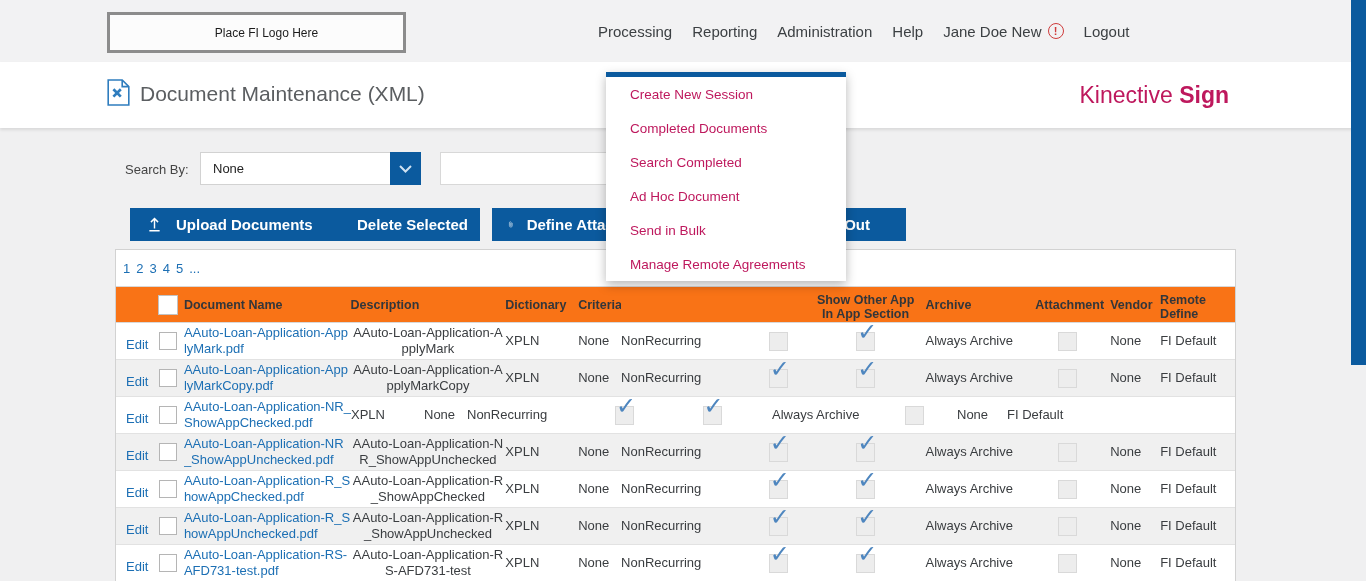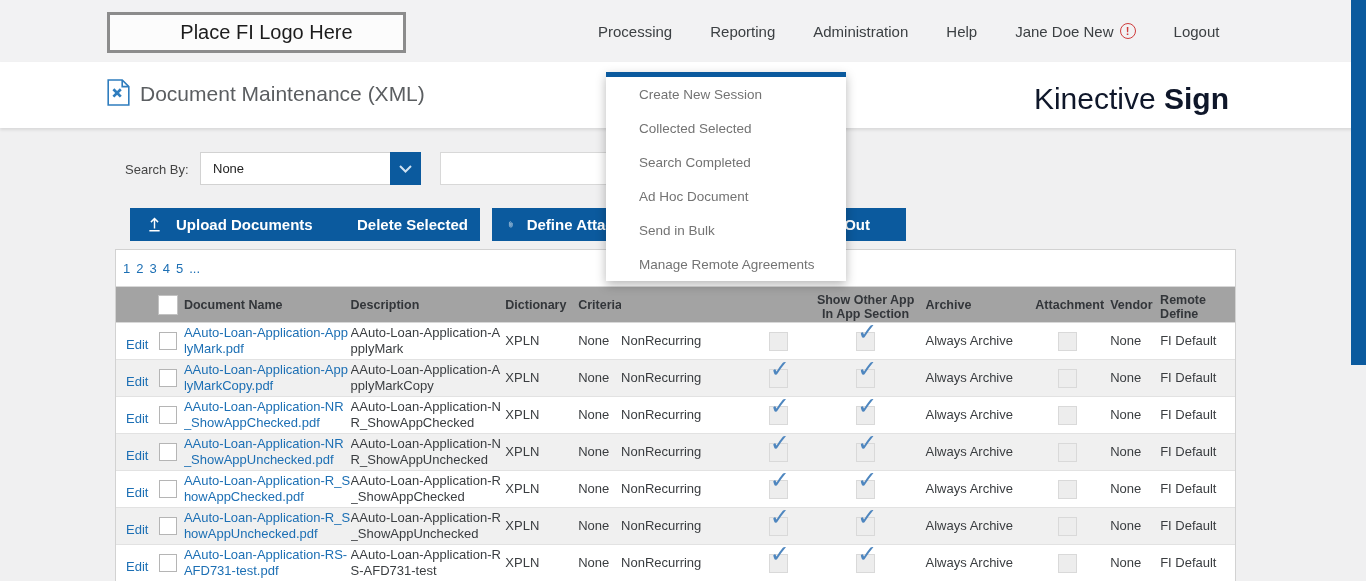--- a/index.html
+++ b/index.html
@@ -3,32 +3,32 @@
 <meta charset="utf-8">
 <style>
   * { margin:0; padding:0; box-sizing:border-box; }
   html,body { width:1366px; height:581px; overflow:hidden;
     font-family:"Liberation Sans", sans-serif; background:#f0f0f1; }
 
   
   .topbar { position:absolute; left:0; top:0; width:1366px; height:62px; background:#f2f2f3; }
   .logo-box { position:absolute; left:107px; top:12px; width:299px; height:41px;
     background:#fcfcfc; border:3px solid #8c8c8c; display:flex; align-items:center; justify-content:center;
-    font-size:20px; color:#1c1c1c;padding-left:20px; }
-  .nav { position:absolute; left:598px; top:0; height:62px; display:flex; align-items:center; gap:38px; }
+    font-size:12px; color:#1c1c1c;padding-left:20px; }
+  .nav { position:absolute; left:598px; top:0; height:62px; display:flex; align-items:center; gap:20px; }
   .nav-item { font-size:15px; color:#3c4043; cursor:pointer; display:flex; align-items:center; gap:6px; white-space:nowrap; }
   .warn { width:16px; height:16px; border:1.6px solid #cf3b3b; border-radius:50%;
     color:#cf3b3b; font-size:11px; font-weight:bold; display:inline-flex; align-items:center; justify-content:center; }
 
   
   .titlebar { position:absolute; left:0; top:62px; width:1364px; height:66px; background:#ffffff;
     box-shadow:0 2px 3px rgba(0,0,0,.10); }
   .doc-icon { position:absolute; left:107px; top:17px; }
   .page-title { position:absolute; left:140px; top:20px; font-size:21px; color:#5b5e61; }
-  .brand { position:absolute; right:135px; top:20px; font-size:30px; color:#0f172a; white-space:nowrap; }
+  .brand { position:absolute; right:135px; top:20px; font-size:23px; color:#be185d; white-space:nowrap; }
   .brand b { font-weight:bold; }
 
   
   .search-label { position:absolute; left:125px; top:162px; font-size:13px; color:#454545; }
   .select { position:absolute; left:200px; top:152px; width:190px; height:33px; background:#fff;
     border:1px solid #d2d2d2; border-right:none; display:flex; align-items:center; padding-left:12px;
     font-size:13px; color:#222; }
   .select-btn { position:absolute; left:390px; top:152px; width:31px; height:33px; background:#0b5a9e;
     display:flex; align-items:center; justify-content:center; cursor:pointer; }
   .search-input { position:absolute; left:440px; top:152px; width:300px; height:33px; background:#fff;
@@ -42,29 +42,29 @@
   .btn-upload { left:130px; width:209px; }
   .btn-delete { left:330px; width:150px; }
   .btn-define { left:492px; width:190px; }
   .btn-checkout { left:780px; width:126px; }
 
   
   .tablebox { position:absolute; left:115px; top:249px; width:1121px; height:332px;
     background:#fff; border:1px solid #d2d2d2; border-bottom:none; }
   .pager { height:36px; display:flex; align-items:center; gap:6px; padding-left:7px; font-size:13px; }
   .pager a { color:#1c6fb4; cursor:pointer; text-decoration:none; }
-  .thead { height:37px; background:#a3a3a3; border-top:1px solid #d8d8d8; border-bottom:1px solid #d8d8d8;
+  .thead { height:37px; background:#f97316; border-top:1px solid #d8d8d8; border-bottom:1px solid #d8d8d8;
     display:flex; font-size:12.5px; font-weight:bold; color:#33363a; }
   .trow { height:37px; display:flex; font-size:13px; color:#3a3d40; border-bottom:1px solid #e2e2e2; }
   .trow.alt { background:#f0f0f0; }
   .c { display:flex; align-items:center; overflow:hidden; line-height:16px; }
   .c.edit   { width:36px;  padding-left:10px;margin-top:8px; }
   .c.chk    { width:32px;  justify-content:center; }
   .c.name   { width:167px; word-break:break-all; }
-  .c.desc   { width:155px; word-break:break-all; }
+  .c.desc   { width:155px; word-break:break-all;text-align:center; }
   .c.dict   { width:73px; }
   .c.crit   { width:43px; }
   .c.recur  { width:120px; }
   .c.cc1    { width:75px;  justify-content:center; }
   .c.cc2    { width:100px; justify-content:center; }
   .c.arch   { width:110px; padding-left:10px;text-align:right; }
   .c.attach { width:85px;  justify-content:center; }
   .c.vendor { width:50px; }
   .c.remote { width:75px; }
   .thead .c.attach { justify-content:flex-start; padding-left:10px; }
@@ -76,21 +76,21 @@
   .box.sel  { width:18px; height:18px; background:#fff; border:1px solid #b5b5b5; cursor:pointer; }
   .box.selh { width:20px; height:20px; background:#fff; border:1px solid #c2c2c2; cursor:pointer; }
   .box.gray { width:19px; height:19px; background:#ededed; border:1px solid #d9d9d9; cursor:pointer; }
   .tick { position:absolute; left:0px; top:-9px; font-style:normal; font-size:24px; color:#4e86bf; }
 
   
   .menu { position:absolute; left:606px; top:72px; width:240px; background:#fff;
     box-shadow:0 4px 10px rgba(0,0,0,.28); z-index:50; }
   .menu-bar { height:5px; background:#0b5a9e; }
   .menu-item { height:34px; display:flex; align-items:center; padding-left:24px;
-    font-size:13.5px; color:#737373; cursor:pointer; white-space:nowrap;margin-left:9px; }
+    font-size:13.5px; color:#be185d; cursor:pointer; white-space:nowrap; }
 
   
   .scroll-thumb { position:absolute; left:1351px; top:0; width:15px; height:365px; background:#0b5a9e; }
 </style>
 </head>
 <body>
 
 <div class="topbar">
   <div class="logo-box">
       <span>Place FI Logo Here</span>
@@ -247,21 +247,20 @@
       <div class="trow">
         <div class="c edit">
           <a>Edit</a>
         </div>
         <div class="c chk">
           <span class="box sel"></span>
         </div>
         <div class="c name">
           <a>AAuto-Loan-Application-NR_ShowAppChecked.pdf</a>
         </div>
-        <div class="c desc">AAuto-Loan-Application-NR_ShowAppChecked</div>
         <div class="c dict">XPLN</div>
         <div class="c crit">None</div>
         <div class="c recur">NonRecurring</div>
         <div class="c cc1">
           <span class="box gray">
             <i class="tick">✓</i>
           </span>
         </div>
         <div class="c cc2">
           <span class="box gray">
@@ -398,20 +397,20 @@
         </div>
         <div class="c vendor">None</div>
         <div class="c remote">FI Default</div>
       </div>
     </div>
 </div>
 
 <div class="menu">
   <div class="menu-bar"></div>
   <div class="menu-item">Create New Session</div>
-  <div class="menu-item">Collected Selected</div>
+  <div class="menu-item">Completed Documents</div>
   <div class="menu-item">Search Completed</div>
   <div class="menu-item">Ad Hoc Document</div>
   <div class="menu-item">Send in Bulk</div>
   <div class="menu-item">Manage Remote Agreements</div>
 </div>
 
 <div class="scroll-thumb"></div>
 
 </body></html>

